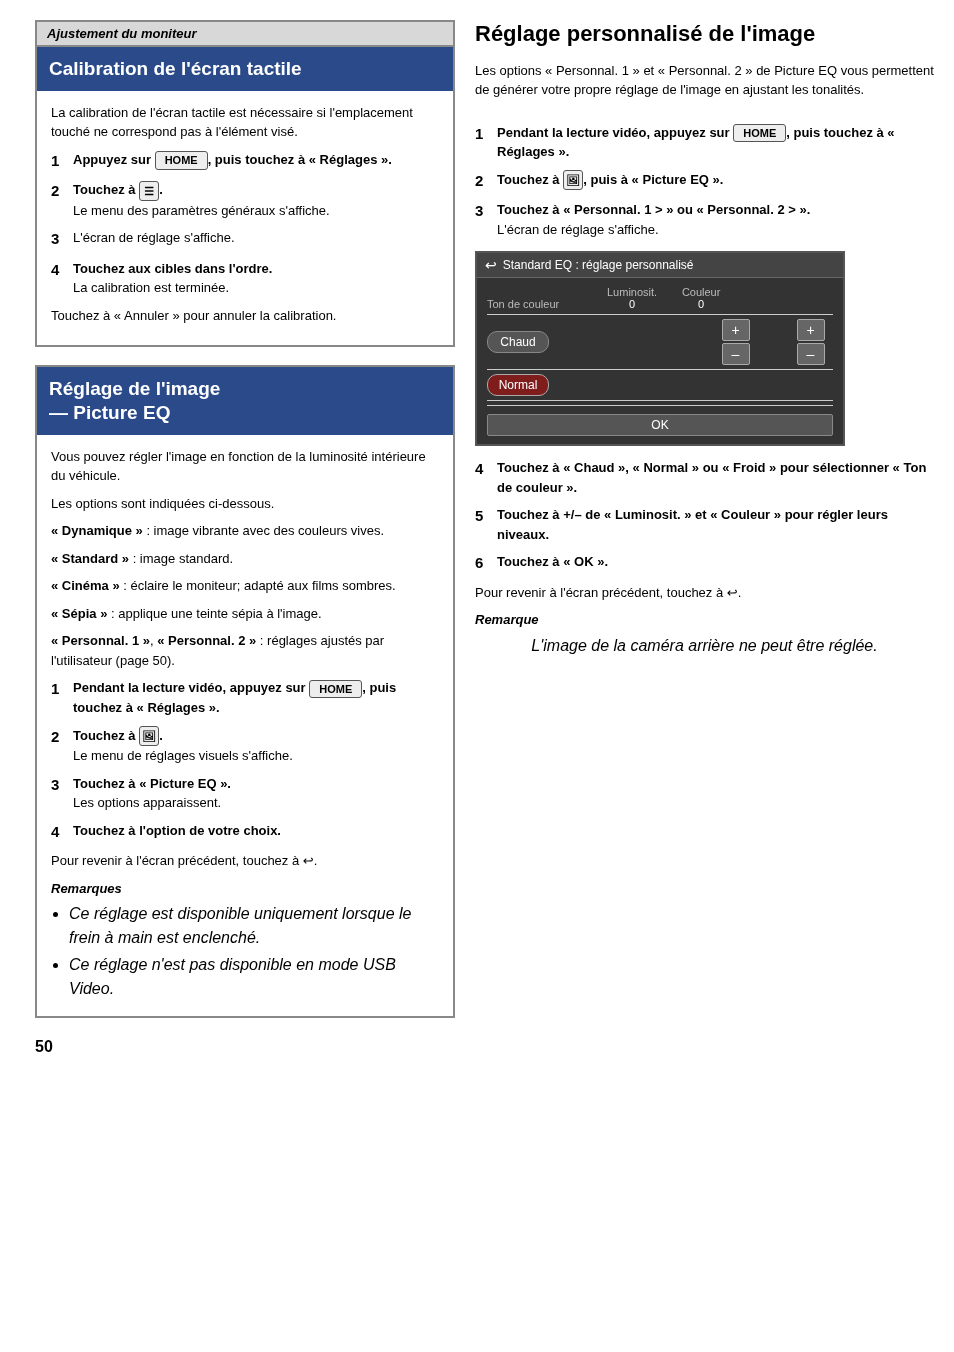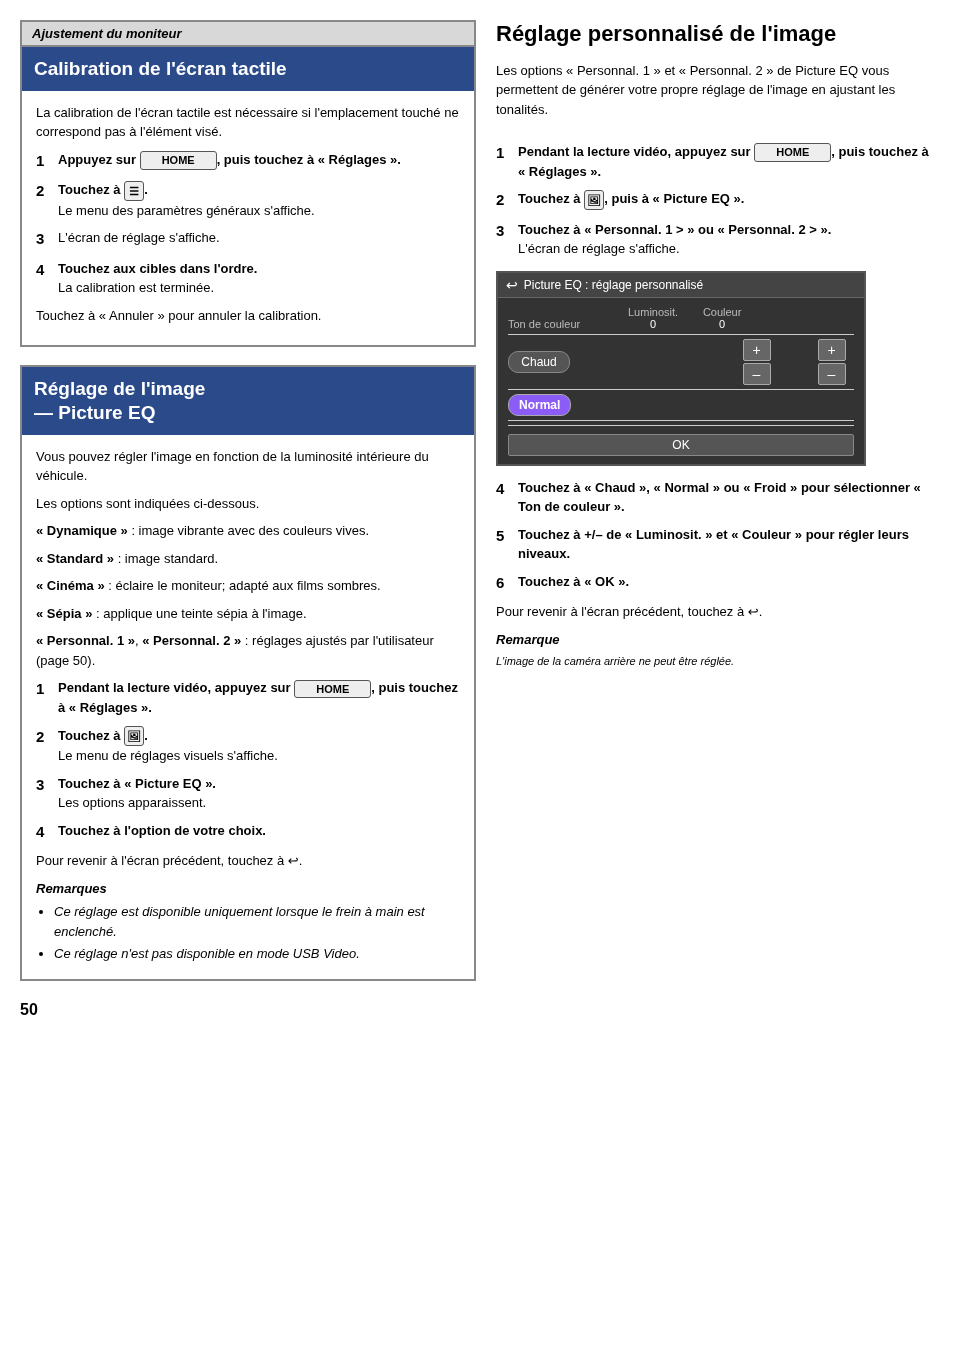--- a/index.html
+++ b/index.html
@@ -12,22 +12,23 @@
       color: #000;
     }
     .page {
       display: flex;
       width: 954px;
       min-height: 1352px;
       padding: 20px;
       gap: 20px;
     }
     .left-col {
-      width: 456px;
+      width: 420px;
       flex-shrink: 0;
+      margin-left: 15px;
     }
     .right-col {
       flex: 1;
     }
 
     
     .section-box {
       border: 2px solid #888;
       margin-bottom: 18px;
     }
@@ -83,21 +84,21 @@
     .numbered-list li .sub-text {
       font-weight: normal;
       display: block;
     }
 
     
     .btn-home {
       display: inline-block;
       border: 1px solid #555;
       border-radius: 3px;
-      padding: 0 21px;
+      padding: 0 9px;
       font-size: 11px;
       font-weight: bold;
       background: #eee;
       color: #000;
       vertical-align: middle;
     }
 
     
     .icon-box {
       display: inline-block;
@@ -118,28 +119,29 @@
       font-weight: bold;
       font-size: 13px;
       margin-bottom: 4px;
     }
     .remarques-list {
       list-style: disc;
       padding-left: 18px;
     }
     .remarques-list li {
       font-style: italic;
-      font-size: 13px;
+      font-size: 16px;
       line-height: 1.5;
       margin-bottom: 3px;
     }
     .remarque-single {
       font-style: italic;
-      font-size: 11px;
+      font-size: 16px;
       line-height: 1.5;
+      text-align: center;
     }
 
     
     .page-number {
       font-weight: bold;
       font-size: 16px;
       margin-top: 20px;
     }
 
     
@@ -187,23 +189,22 @@
       background: #555;
       border: 1px solid #888;
       color: #fff;
       padding: 3px 10px;
       font-size: 12px;
       min-width: 62px;
       text-align: center;
       border-radius: 10px;
     }
     .pic-eq-btn.selected {
-      background: #8b5cf6;
+      background: #7f1d1d;
       border-color: #aaa;
-      font-weight: bold;
     }
     .pic-eq-controls {
       display: flex;
       gap: 30px;
       margin-left: auto;
     }
     .pic-eq-ctrl-col {
       display: flex;
       flex-direction: column;
       align-items: center;
@@ -381,21 +382,21 @@
           <strong>Touchez à « Personnal. 1 &gt; » ou « Personnal. 2 &gt; ».</strong>
           <span class="sub-text">L'écran de réglage s'affiche.</span>
         </span>
       </li>
     </ol>
 
     
     <div class="picture-eq-ui">
       <div class="pic-eq-titlebar">
         <span class="pic-eq-back back-icon">↩</span>
-        <span class="pic-eq-title-text">Picture EQ : réglage personnalisé</span>
+        <span class="pic-eq-title-text">Standard EQ : réglage personnalisé</span>
       </div>
       <div class="pic-eq-body">
 
         <div style="display:flex; align-items:flex-end; margin-bottom:4px;">
           <div style="width:80px; font-size:11px; color:#bbb;">Ton de couleur</div>
           <div style="display:flex; gap:24px; margin-left:40px;">
             <div style="text-align:center; min-width:40px;">
               <div style="font-size:11px; color:#bbb;">Luminosit.</div>
               <div style="font-size:11px; color:#fff; text-align:center;">0</div>
             </div>

